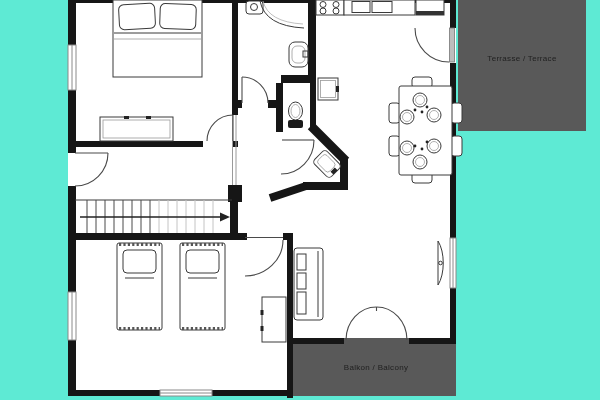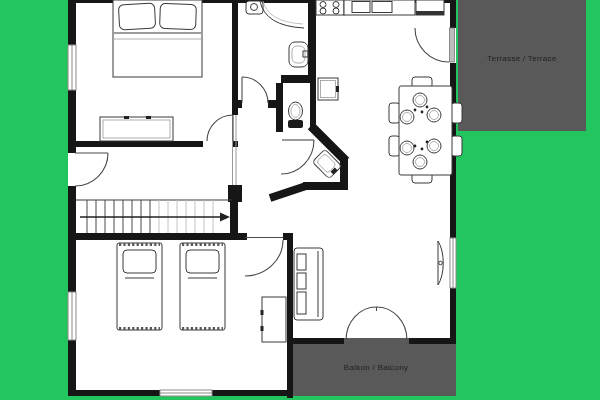--- a/index.html
+++ b/index.html
@@ -1,16 +1,16 @@
 <!DOCTYPE html>
 <html><head>
 <meta charset="utf-8">
 <style>
   html,body{margin:0;padding:0;}
-  .stage{position:relative;width:600px;height:400px;background:#22c55e;overflow:hidden;
+  .stage{position:relative;width:600px;height:400px;background:#5eead4;overflow:hidden;
          font-family:"Liberation Sans",sans-serif;}
   svg{position:absolute;left:0;top:0;}
   .deck-label{font:8px "Liberation Sans",sans-serif;letter-spacing:.3px;fill:#1f1f1f;}
   .thin{stroke:#3a3a3a;stroke-width:1;fill:none;}
   .furn{stroke:#3a3a3a;stroke-width:1;fill:#ffffff;}
   .door{stroke:#4a4a4a;stroke-width:1.1;fill:none;}
   .win{fill:#ffffff;stroke:#8a8a8a;stroke-width:1;}
   .winline{stroke:#8a8a8a;stroke-width:1;}
   .lighttread{stroke:#c4c4c4;stroke-width:1;}
   .darktread{stroke:#4a4a4a;stroke-width:1;}

